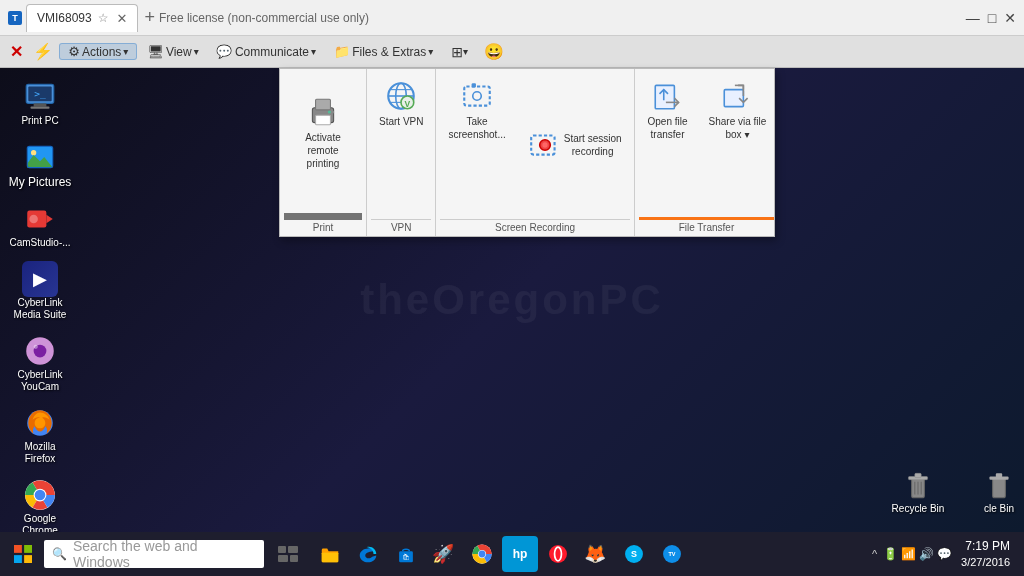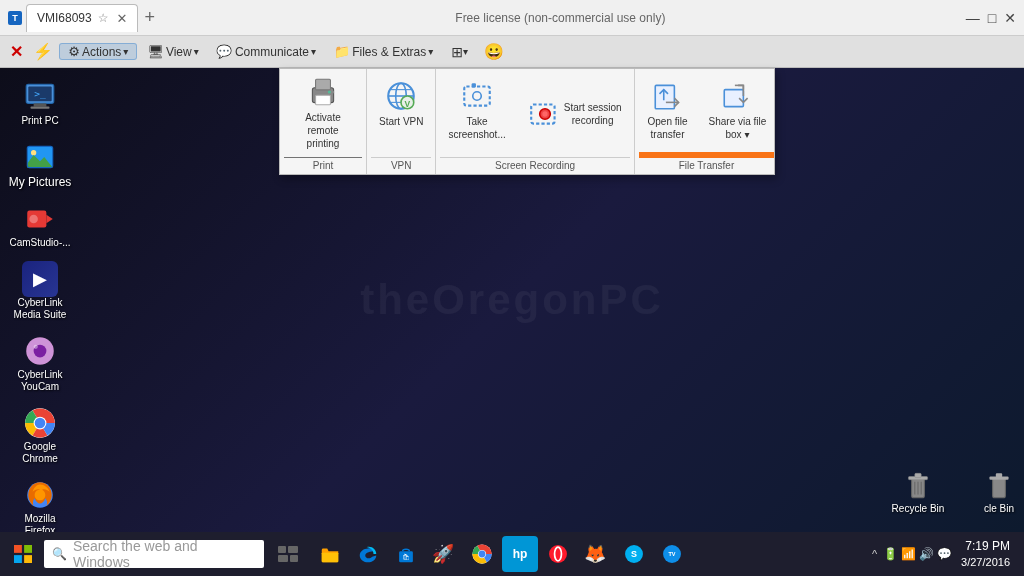--- a/index.html
+++ b/index.html
@@ -25,21 +25,21 @@
         <span style="color:white;font-size:9px;font-weight:bold;">T</span>
       </div>
 
       <div style="display:flex;align-items:center;background:#fff;border:1px solid #bbb;border-bottom:none;border-radius:4px 4px 0 0;padding:3px 10px;font-size:12px;gap:6px;height:28px;min-width:100px;">
         <span style="font-size:12px;color:#333;">VMI68093</span>
         <span style="color:#888;font-size:12px;">☆</span>
         <span style="color:#666;cursor:pointer;font-size:13px;margin-left:2px;">✕</span>
       </div>
       <span style="font-size:18px;color:#666;margin-left:2px;cursor:pointer;">+</span>
 
-      <div style="flex:1;text-align:center;font-size:12px;color:#666;">Free license (non-commercial use only)</div>
+      <div style="flex:1;text-align:left;font-size:12px;color:#666;">Free license (non-commercial use only)</div>
 
       <div style="display:flex;gap:8px;">
         <span style="font-size:14px;color:#444;cursor:pointer;">—</span>
         <span style="font-size:14px;color:#444;cursor:pointer;">□</span>
         <span style="font-size:14px;color:#444;cursor:pointer;">✕</span>
       </div>
     </div>
 
     <div style="background:#e0e0e0;border-bottom:1px solid #bbb;display:flex;align-items:center;height:32px;padding:0 6px;gap:2px;flex-shrink:0;">
       <span style="color:#c00;font-weight:bold;font-size:16px;cursor:pointer;padding:0 4px;">✕</span>
@@ -76,36 +76,36 @@
 
       <div style="display:flex;align-items:center;padding:0 6px;font-size:16px;cursor:pointer;border-radius:3px;">
         <span>😀</span>
       </div>
     </div>
 
     <div style="position:absolute;top:68px;left:279px;background:#f5f5f5;border:1px solid #bbb;z-index:100;box-shadow:2px 4px 8px rgba(0,0,0,0.3);padding:0;">
 
       <div style="display:flex;align-items:stretch;">
 
-        <div style="display:flex;flex-direction:column;border-right:1px solid #ccc;padding:0 4px 0 4px;">
+        <div style="display:flex;flex-direction:column;border-right:1px solid #ccc;padding:20px 4px 0 4px;gap:36px;">
           <div style="display:flex;justify-content:center;flex:1;">
             <div style="display:flex;flex-direction:column;align-items:center;padding:4px 8px;cursor:pointer;border-radius:3px;min-width:58px;">
               <div style="width:38px;height:38px;display:flex;align-items:center;justify-content:center;">
                 <svg viewBox="0 0 32 32" width="34" height="34">
                   <rect x="6" y="12" width="20" height="14" rx="2" fill="#888" stroke="#555" stroke-width="1"></rect>
                   <rect x="9" y="4" width="14" height="10" rx="1" fill="#aaa" stroke="#777" stroke-width="1"></rect>
                   <rect x="9" y="19" width="14" height="9" rx="1" fill="#fff" stroke="#aaa" stroke-width="1"></rect>
                   <circle cx="22" cy="16" r="1.5" fill="#5b9"></circle>
                   <circle cx="25" cy="16" r="1.5" fill="#888"></circle>
                 </svg>
               </div>
               <span style="font-size:10px;color:#333;text-align:center;line-height:1.3;max-width:62px;">Activate remote<br>printing</span>
             </div>
           </div>
-          <div style="font-size:10px;color:#555;text-align:center;padding:2px 0 3px 0;border-top:1px solid #737373;margin-top:3px;">Print</div>
+          <div style="font-size:10px;color:#555;text-align:center;padding:2px 0 3px 0;border-top:7px solid #737373;margin-top:3px;">Print</div>
         </div>
 
         <div style="display:flex;flex-direction:column;border-right:1px solid #ccc;padding:4px 4px 0 4px;">
           <div style="display:flex;justify-content:center;flex:1;">
             <div style="display:flex;flex-direction:column;align-items:center;padding:4px 8px;cursor:pointer;border-radius:3px;min-width:55px;">
               <div style="width:38px;height:38px;display:flex;align-items:center;justify-content:center;">
                 <svg viewBox="0 0 32 32" width="34" height="34">
                   <circle cx="16" cy="16" r="12" fill="none" stroke="#4a90d9" stroke-width="2"></circle>
                   <ellipse cx="16" cy="16" rx="5" ry="12" fill="none" stroke="#4a90d9" stroke-width="1.5"></ellipse>
                   <line x1="4" y1="16" x2="28" y2="16" stroke="#4a90d9" stroke-width="1.5"></line>
@@ -171,21 +171,21 @@
                   <rect x="4" y="10" width="18" height="16" rx="1" fill="#e8f0ff" stroke="#4a90d9" stroke-width="1.5"></rect>
                   <polyline points="17,6 22,6 22,10" fill="none" stroke="#888" stroke-width="1.5"></polyline>
                   <line x1="14" y1="6" x2="22" y2="6" stroke="#888" stroke-width="1.5"></line>
                   <line x1="22" y1="6" x2="22" y2="16" stroke="#888" stroke-width="1.5"></line>
                   <polyline points="18,18 22,22 26,18" fill="none" stroke="#888" stroke-width="1.5"></polyline>
                 </svg>
               </div>
               <span style="font-size:10px;color:#333;text-align:center;line-height:1.3;">Share via file<br>box ▾</span>
             </div>
           </div>
-          <div style="font-size:10px;color:#555;text-align:center;padding:2px 0 3px 0;border-top:6px solid #f97316;margin-top:3px;">File Transfer</div>
+          <div style="font-size:10px;color:#555;text-align:center;padding:2px 0 3px 0;border-top:3px solid #f97316;margin-top:3px;">File Transfer</div>
         </div>
 
       </div>
     </div>
 
     <div style="flex:1;background:#000;position:relative;overflow:hidden;">
       <div style="width:100%;height:100%;background:linear-gradient(135deg,#0d0d1a 0%,#1a1a3e 50%,#0d1a2e 100%);position:relative;">
 
         <div style="position:absolute;top:50%;left:50%;transform:translate(-50%,-50%);font-size:42px;color:rgba(255,255,255,0.05);font-weight:bold;white-space:nowrap;letter-spacing:3px;pointer-events:none;">theOregonPC</div>
 
@@ -237,47 +237,47 @@
           <div style="display:flex;flex-direction:column;align-items:center;padding:3px;border-radius:2px;cursor:pointer;width:72px;">
             <div style="width:36px;height:36px;display:flex;align-items:center;justify-content:center;">
               <svg viewBox="0 0 32 32" width="34" height="34">
                 <circle cx="16" cy="16" r="13" fill="linear-gradient(135deg,#e040fb,#7b1fa2)"></circle>
                 <circle cx="16" cy="16" r="13" fill="#ce93d8"></circle>
                 <circle cx="16" cy="16" r="6" fill="#7b1fa2"></circle>
                 <circle cx="12" cy="12" r="2" fill="#fff" fill-opacity="0.4"></circle>
               </svg>
             </div>
             <span style="color:#fff;font-size:10px;text-align:center;text-shadow:1px 1px 2px #000;line-height:1.2;">CyberLink<br>YouCam</span>
+          </div>
+
+          <div style="display:flex;flex-direction:column;align-items:center;padding:3px;border-radius:2px;cursor:pointer;width:72px;">
+            <div style="width:36px;height:36px;display:flex;align-items:center;justify-content:center;">
+              <svg viewBox="0 0 32 32" width="34" height="34">
+                <circle cx="16" cy="16" r="12" fill="#4285f4"></circle>
+                <path d="M16,4 C10,4 5,9 5,16 C5,20 7,24 10,26 C9,24 9,21 11,19 C12,22 14,24 16,24 C18,24 20,22 21,19 C23,21 23,24 22,26 C25,24 27,20 27,16 C27,9 22,4 16,4 Z" fill="#e86c00"></path>
+                <path d="M16,6 C20,6 24,9 25,13 C23,11 20,10 18,11 C20,12 21,14 21,16 C21,19 19,21 16,21 C13,21 11,19 11,16 C11,13 13,11 16,11 C14,10 11,11 9,13 C10,9 13,6 16,6 Z" fill="#ff9500"></path>
+              </svg>
+            </div>
+            <span style="color:#fff;font-size:10px;text-align:center;text-shadow:1px 1px 2px #000;line-height:1.2;">Mozilla<br>Firefox</span>
           </div>
 
           <div style="display:flex;flex-direction:column;align-items:center;padding:3px;border-radius:2px;cursor:pointer;width:72px;">
             <div style="width:36px;height:36px;display:flex;align-items:center;justify-content:center;">
               <svg viewBox="0 0 32 32" width="34" height="34">
                 <circle cx="16" cy="16" r="14" fill="#fff"></circle>
                 <path d="M16,16 L30,16 A14,14 0 0,0 9,4.12 Z" fill="#ea4335"></path>
                 <path d="M16,16 L9,4.12 A14,14 0 0,0 2,16 Z" fill="#34a853"></path>
                 <path d="M16,16 L2,16 A14,14 0 0,0 9,27.88 Z" fill="#fbbc05"></path>
                 <path d="M16,16 L9,27.88 A14,14 0 0,0 23,27.88 Z" fill="#ea4335"></path>
                 <path d="M16,16 L23,27.88 A14,14 0 0,0 30,16 Z" fill="#4285f4"></path>
                 <circle cx="16" cy="16" r="6" fill="#fff"></circle>
                 <circle cx="16" cy="16" r="5" fill="#4285f4"></circle>
               </svg>
             </div>
             <span style="color:#fff;font-size:10px;text-align:center;text-shadow:1px 1px 2px #000;line-height:1.2;">Google<br>Chrome</span>
-          </div>
-
-          <div style="display:flex;flex-direction:column;align-items:center;padding:3px;border-radius:2px;cursor:pointer;width:72px;">
-            <div style="width:36px;height:36px;display:flex;align-items:center;justify-content:center;">
-              <svg viewBox="0 0 32 32" width="34" height="34">
-                <circle cx="16" cy="16" r="12" fill="#4285f4"></circle>
-                <path d="M16,4 C10,4 5,9 5,16 C5,20 7,24 10,26 C9,24 9,21 11,19 C12,22 14,24 16,24 C18,24 20,22 21,19 C23,21 23,24 22,26 C25,24 27,20 27,16 C27,9 22,4 16,4 Z" fill="#e86c00"></path>
-                <path d="M16,6 C20,6 24,9 25,13 C23,11 20,10 18,11 C20,12 21,14 21,16 C21,19 19,21 16,21 C13,21 11,19 11,16 C11,13 13,11 16,11 C14,10 11,11 9,13 C10,9 13,6 16,6 Z" fill="#ff9500"></path>
-              </svg>
-            </div>
-            <span style="color:#fff;font-size:10px;text-align:center;text-shadow:1px 1px 2px #000;line-height:1.2;">Mozilla<br>Firefox</span>
           </div>
 
         </div>
 
         <div style="position:absolute;right:70px;bottom:15px;display:flex;flex-direction:column;gap:6px;">
           <div style="display:flex;flex-direction:column;align-items:center;padding:3px;border-radius:2px;cursor:pointer;width:72px;">
             <div style="width:36px;height:36px;display:flex;align-items:center;justify-content:center;">
               <svg viewBox="0 0 32 32" width="34" height="34">
                 <path d="M10,10 L10,26 Q10,28 12,28 L20,28 Q22,28 22,26 L22,10 Z" fill="#888" stroke="#666" stroke-width="1"></path>
                 <rect x="7" y="8" width="18" height="3" rx="1" fill="#aaa" stroke="#888" stroke-width="0.5"></rect>

